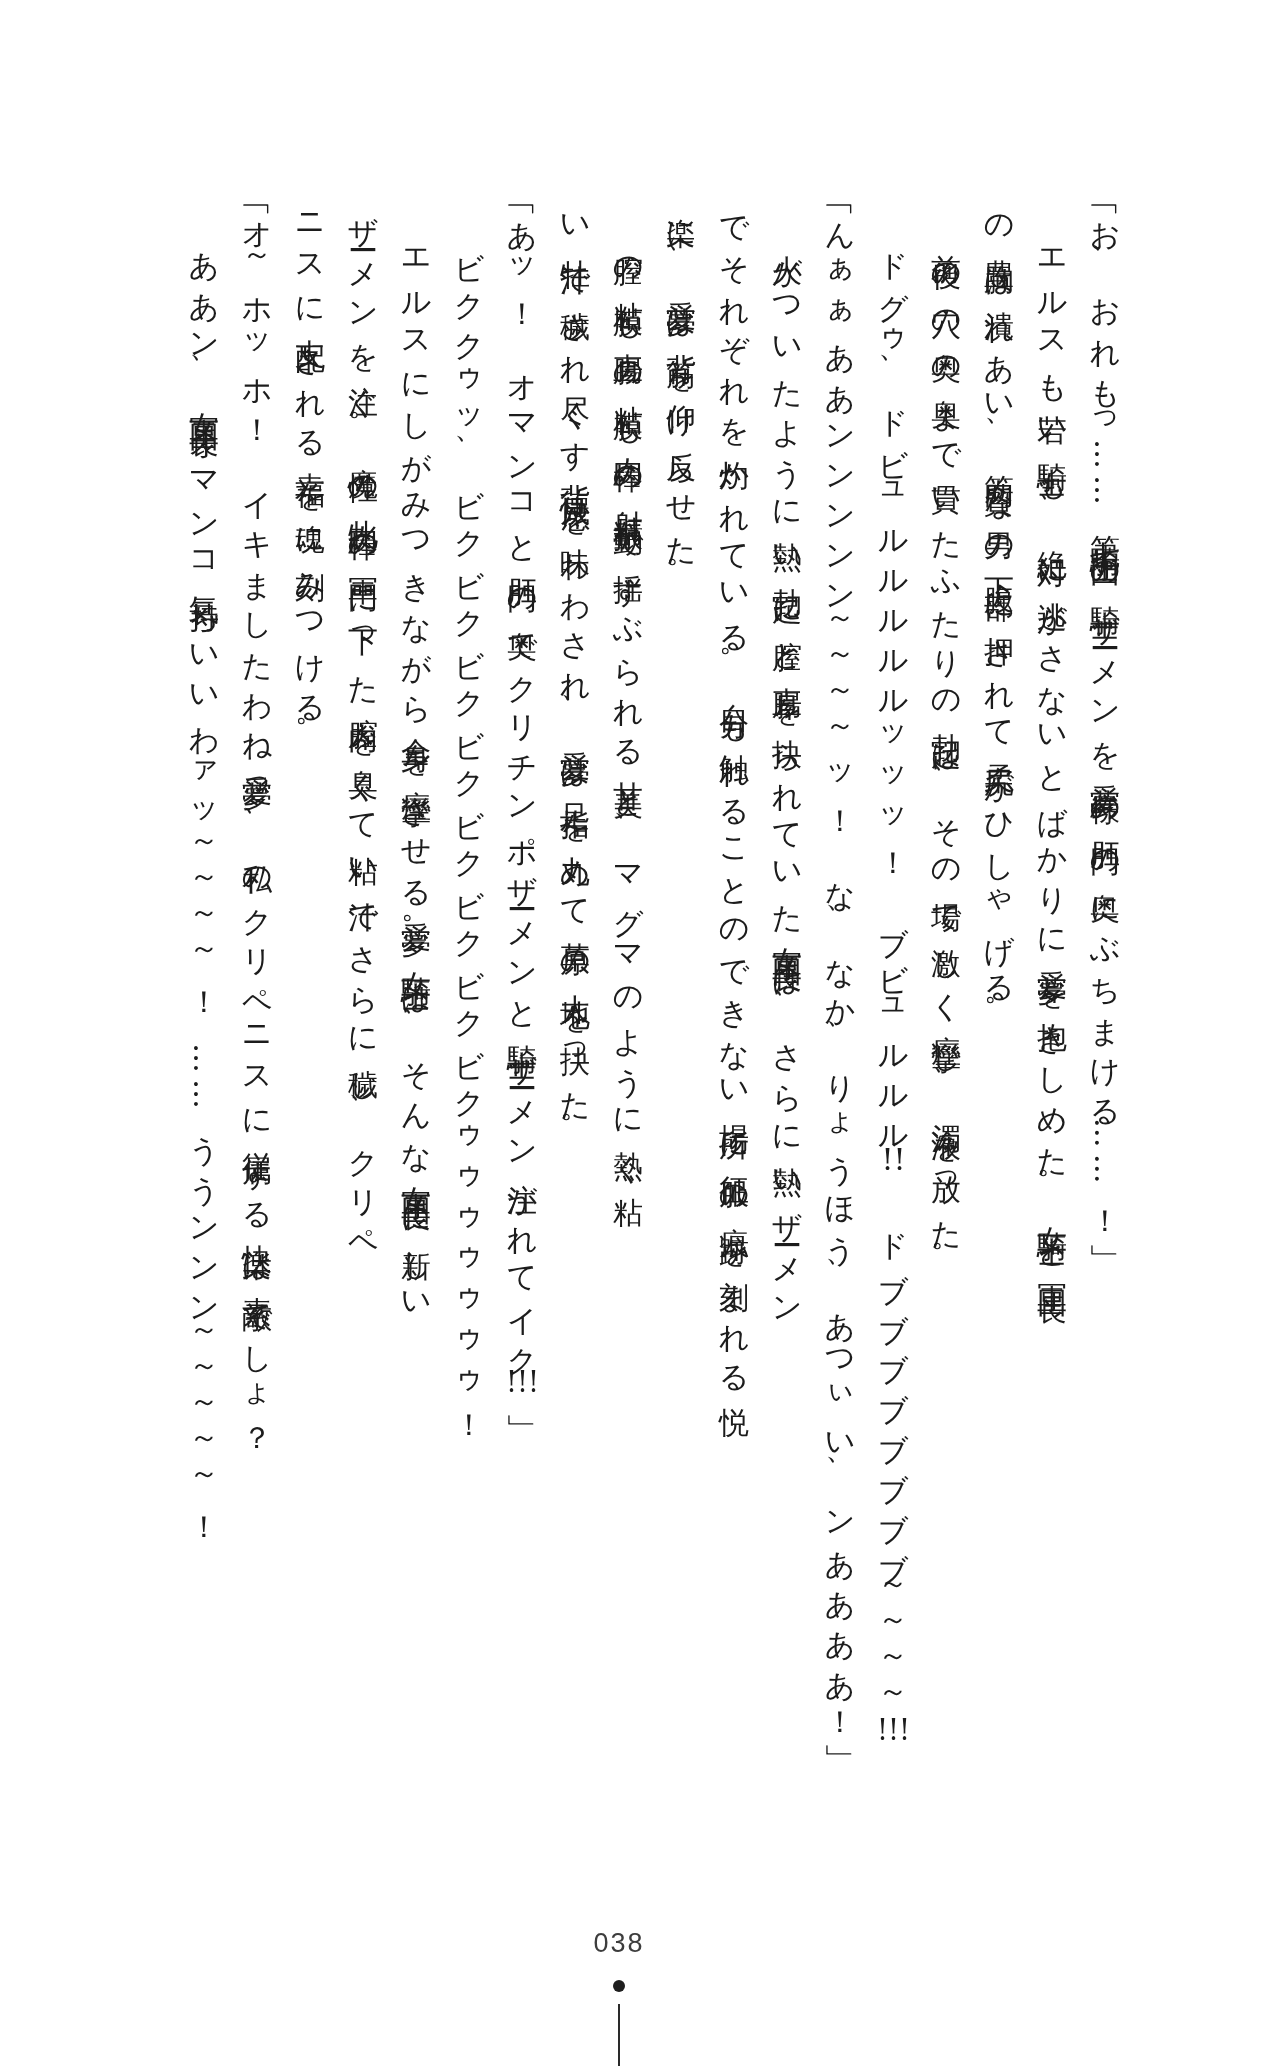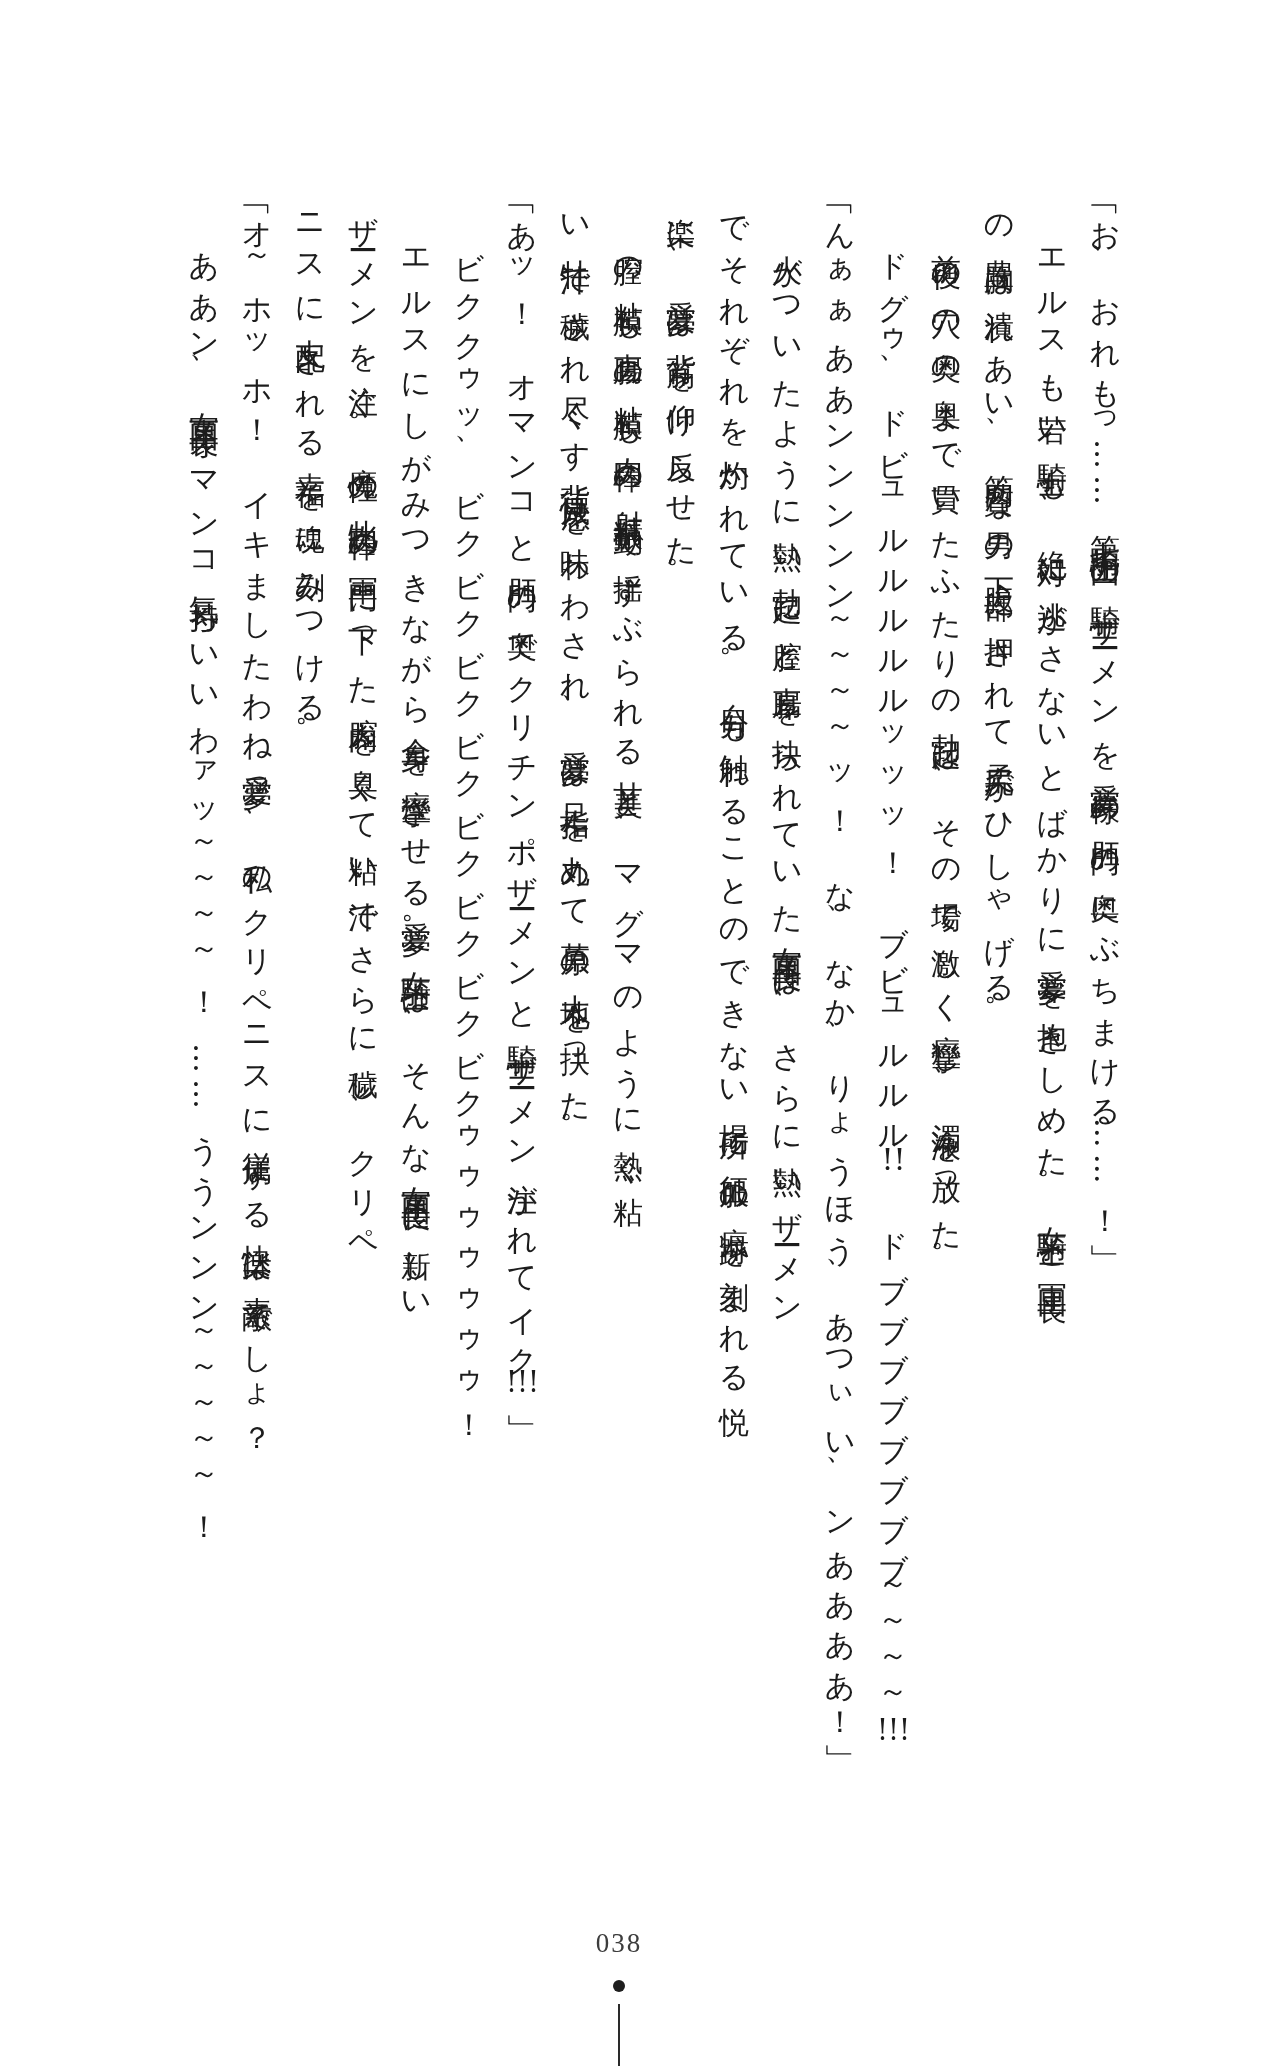--- a/index.html
+++ b/index.html
@@ -24,21 +24,21 @@
     text-combine-upright:all;
     -webkit-text-combine:horizontal;
     letter-spacing:0;
   }
   .page-footer{
     position:absolute;left:619px;top:1928px;width:0;
   }
   .page-number{
     position:absolute;left:0;top:0;transform:translateX(-50%);
     font-size:27px;color:#3d3d3d;letter-spacing:2px;
-    font-family:Liberation Serif, serif;
+    font-family:Liberation Sans, sans-serif;
   }
   .footer-dot{
     position:absolute;left:0;top:52px;transform:translateX(-50%);
     width:12px;height:12px;border-radius:50%;background:#1e1e1e;
   }
   .footer-line{
     position:absolute;left:0;top:76px;transform:translateX(-50%);
     width:2px;height:62px;background:#2a2a2a;
   }
 </style>

